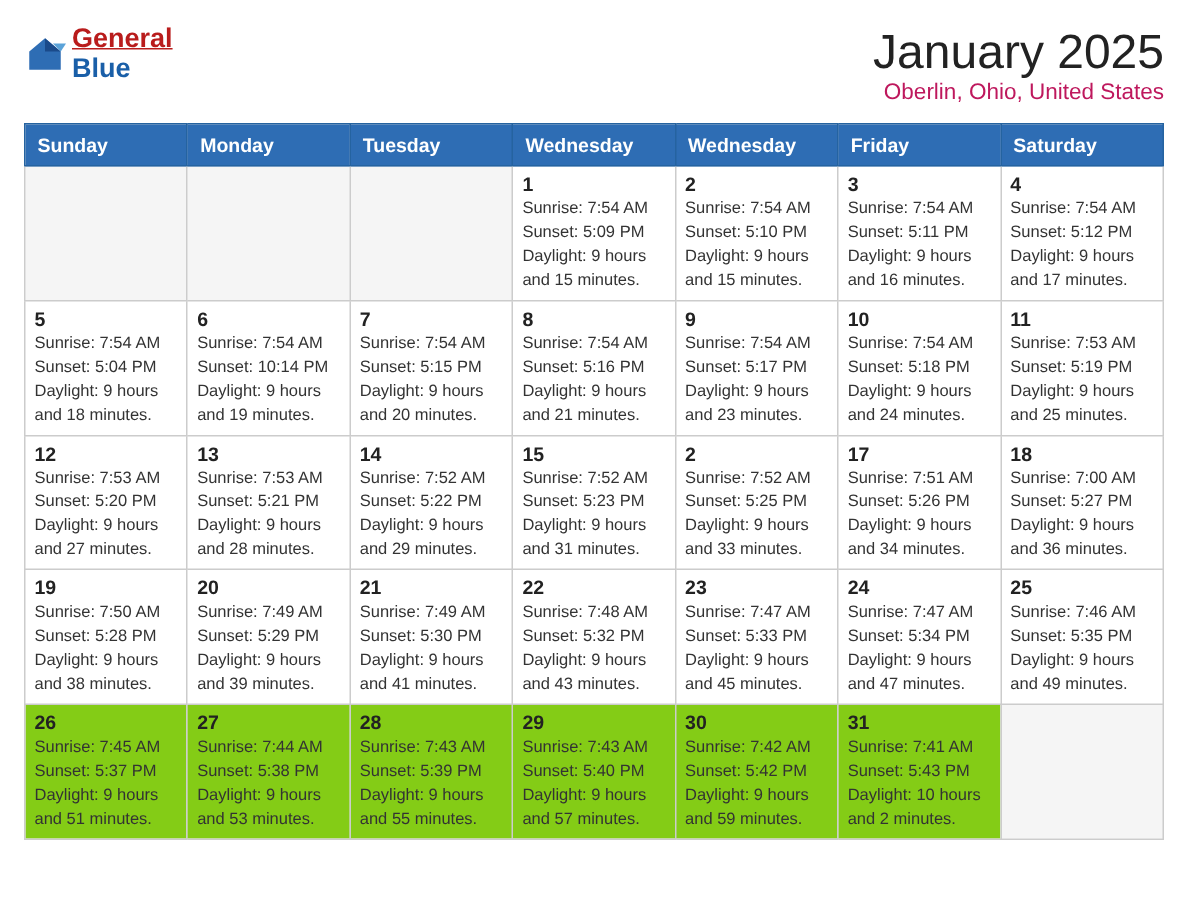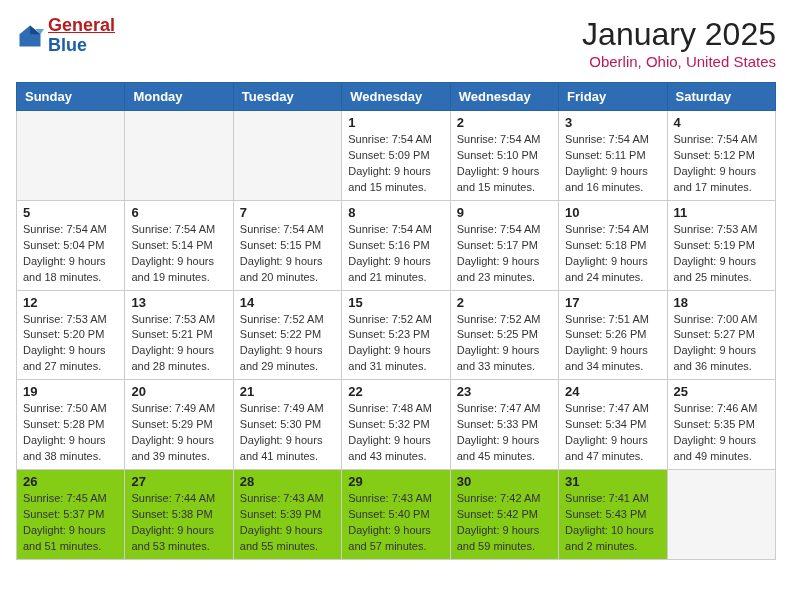--- a/index.html
+++ b/index.html
@@ -160,21 +160,21 @@
         <td>
           <div class="day-number">5</div>
           <div class="day-info">Sunrise: 7:54 AM
 Sunset: 5:04 PM
 Daylight: 9 hours
 and 18 minutes.</div>
         </td>
         <td>
           <div class="day-number">6</div>
           <div class="day-info">Sunrise: 7:54 AM
-Sunset: 5:14 PM
+Sunset: 10:14 PM
 Daylight: 9 hours
 and 19 minutes.</div>
         </td>
         <td>
           <div class="day-number">7</div>
           <div class="day-info">Sunrise: 7:54 AM
 Sunset: 5:15 PM
 Daylight: 9 hours
 and 20 minutes.</div>
         </td>

